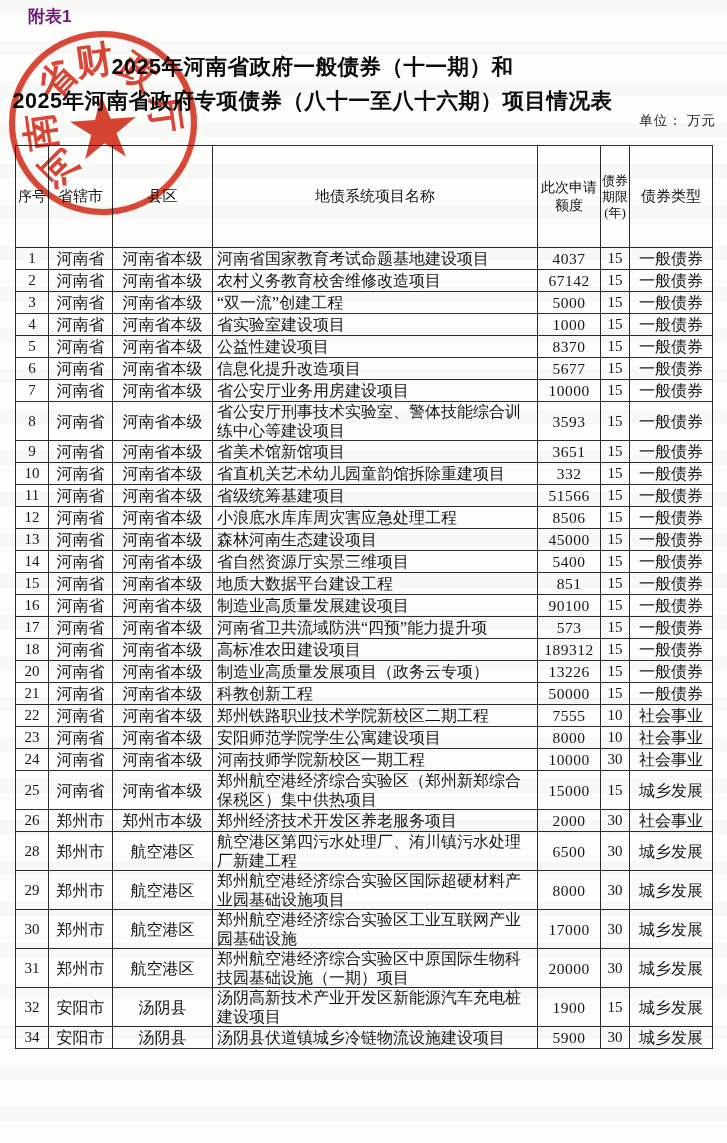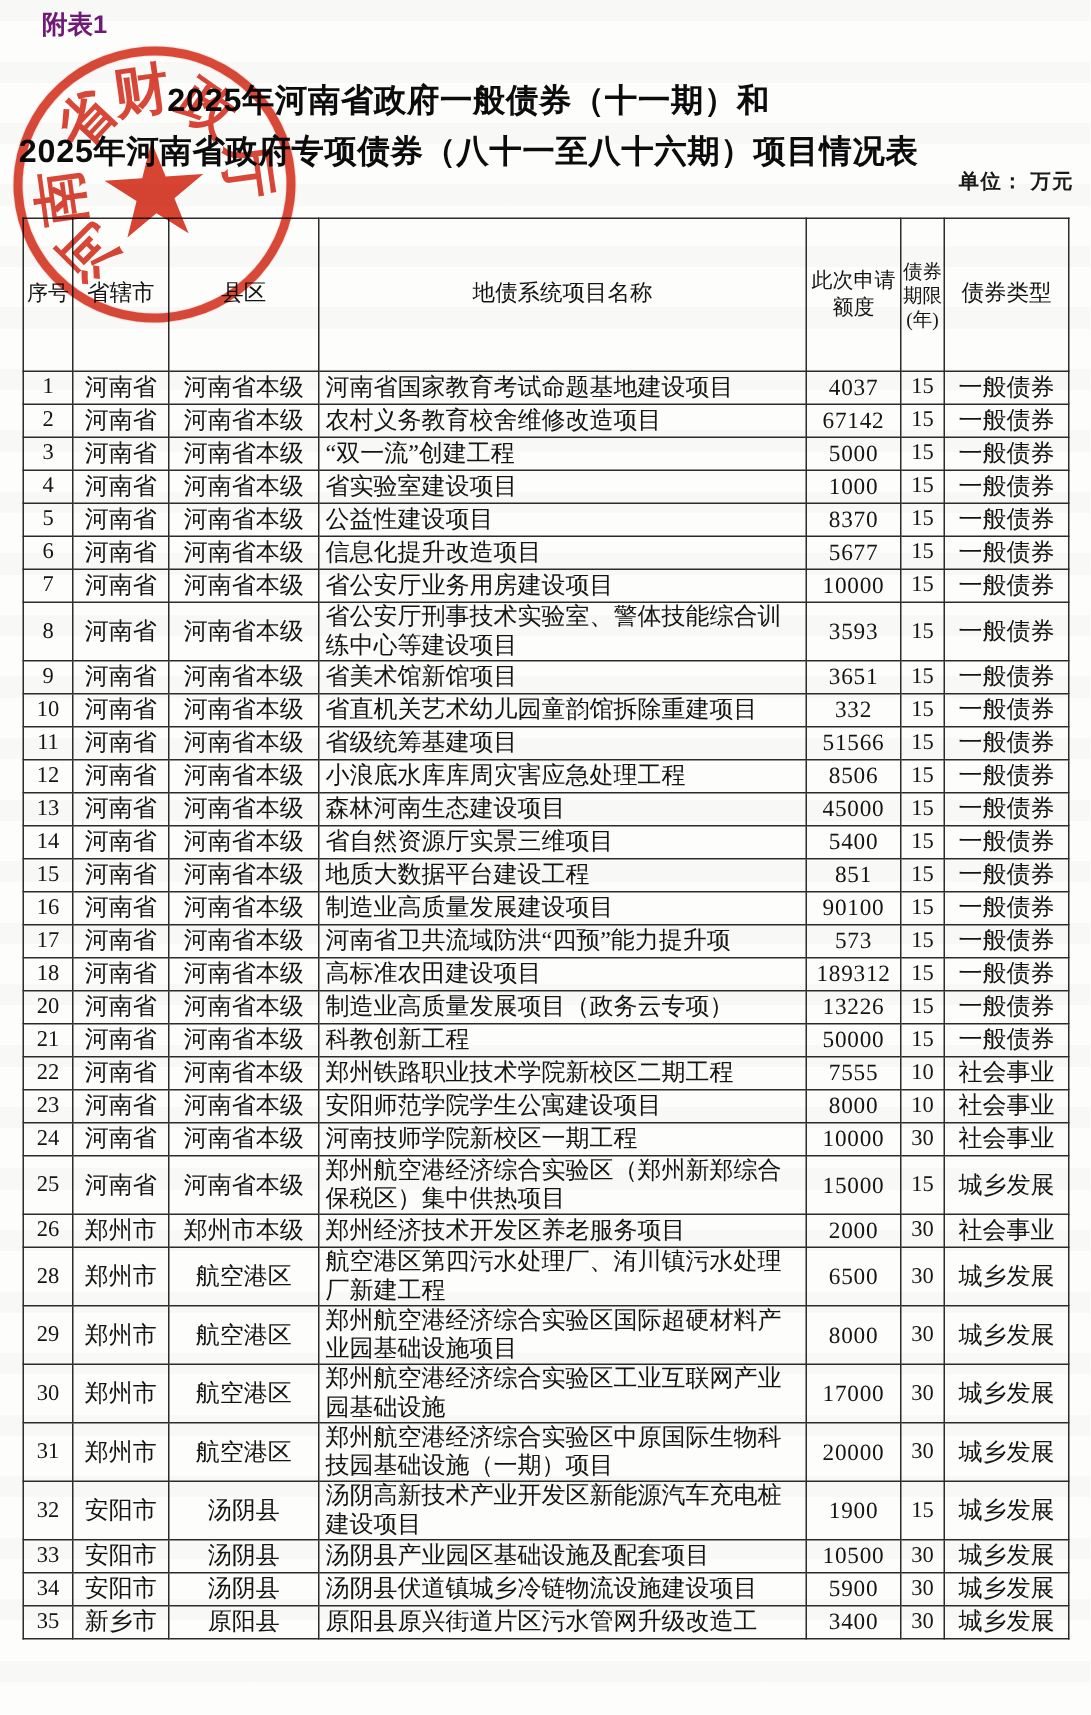--- a/index.html
+++ b/index.html
@@ -21,21 +21,21 @@
     font-weight:700;font-size:17px;color:#701a75;
   }
   .title-block{
     position:absolute;left:0;top:50px;width:625px;text-align:center;
     font-family:"Liberation Sans","DejaVu Sans",sans-serif;
     font-weight:700;font-size:21.5px;line-height:1.6;color:#0c0c0c;
     letter-spacing:0.5px;
   }
   .unit-label{
     position:absolute;right:11px;top:112px;
-    font-size:13.5px;color:#1a1a1a;letter-spacing:1px;font-weight:bold;
+    font-size:13.5px;color:#1a1a1a;letter-spacing:1px;
   }
 
   
   .seal{
     position:absolute;left:6px;top:28px;width:194px;height:190px;
     transform:rotate(-4deg);
     mix-blend-mode:multiply;pointer-events:none;z-index:5;
     --seal-color:#d83a28;
   }
   .seal-ring{
@@ -423,43 +423,25 @@
   <tr>
     <td class="c-no">32</td>
     <td class="c-city">安阳市</td>
     <td class="c-county">汤阴县</td>
     <td class="c-project">汤阴高新技术产业开发区新能源汽车充电桩建设项目</td>
     <td class="c-amount">1900</td>
     <td class="c-term">15</td>
     <td class="c-type">城乡发展</td>
   </tr>
 
-  <tr>
-    <td class="c-no">33</td>
-    <td class="c-city">安阳市</td>
-    <td class="c-county">汤阴县</td>
-    <td class="c-project">汤阴县产业园区基础设施及配套项目</td>
-    <td class="c-amount">10500</td>
-    <td class="c-term">30</td>
-    <td class="c-type">城乡发展</td>
-  </tr>
 
   <tr>
     <td class="c-no">34</td>
     <td class="c-city">安阳市</td>
     <td class="c-county">汤阴县</td>
     <td class="c-project">汤阴县伏道镇城乡冷链物流设施建设项目</td>
     <td class="c-amount">5900</td>
     <td class="c-term">30</td>
     <td class="c-type">城乡发展</td>
   </tr>
 
-  <tr>
-    <td class="c-no">35</td>
-    <td class="c-city">新乡市</td>
-    <td class="c-county">原阳县</td>
-    <td class="c-project">原阳县原兴街道片区污水管网升级改造工</td>
-    <td class="c-amount">3400</td>
-    <td class="c-term">30</td>
-    <td class="c-type">城乡发展</td>
-  </tr>
 </tbody>
 </table>
 
 </body></html>

